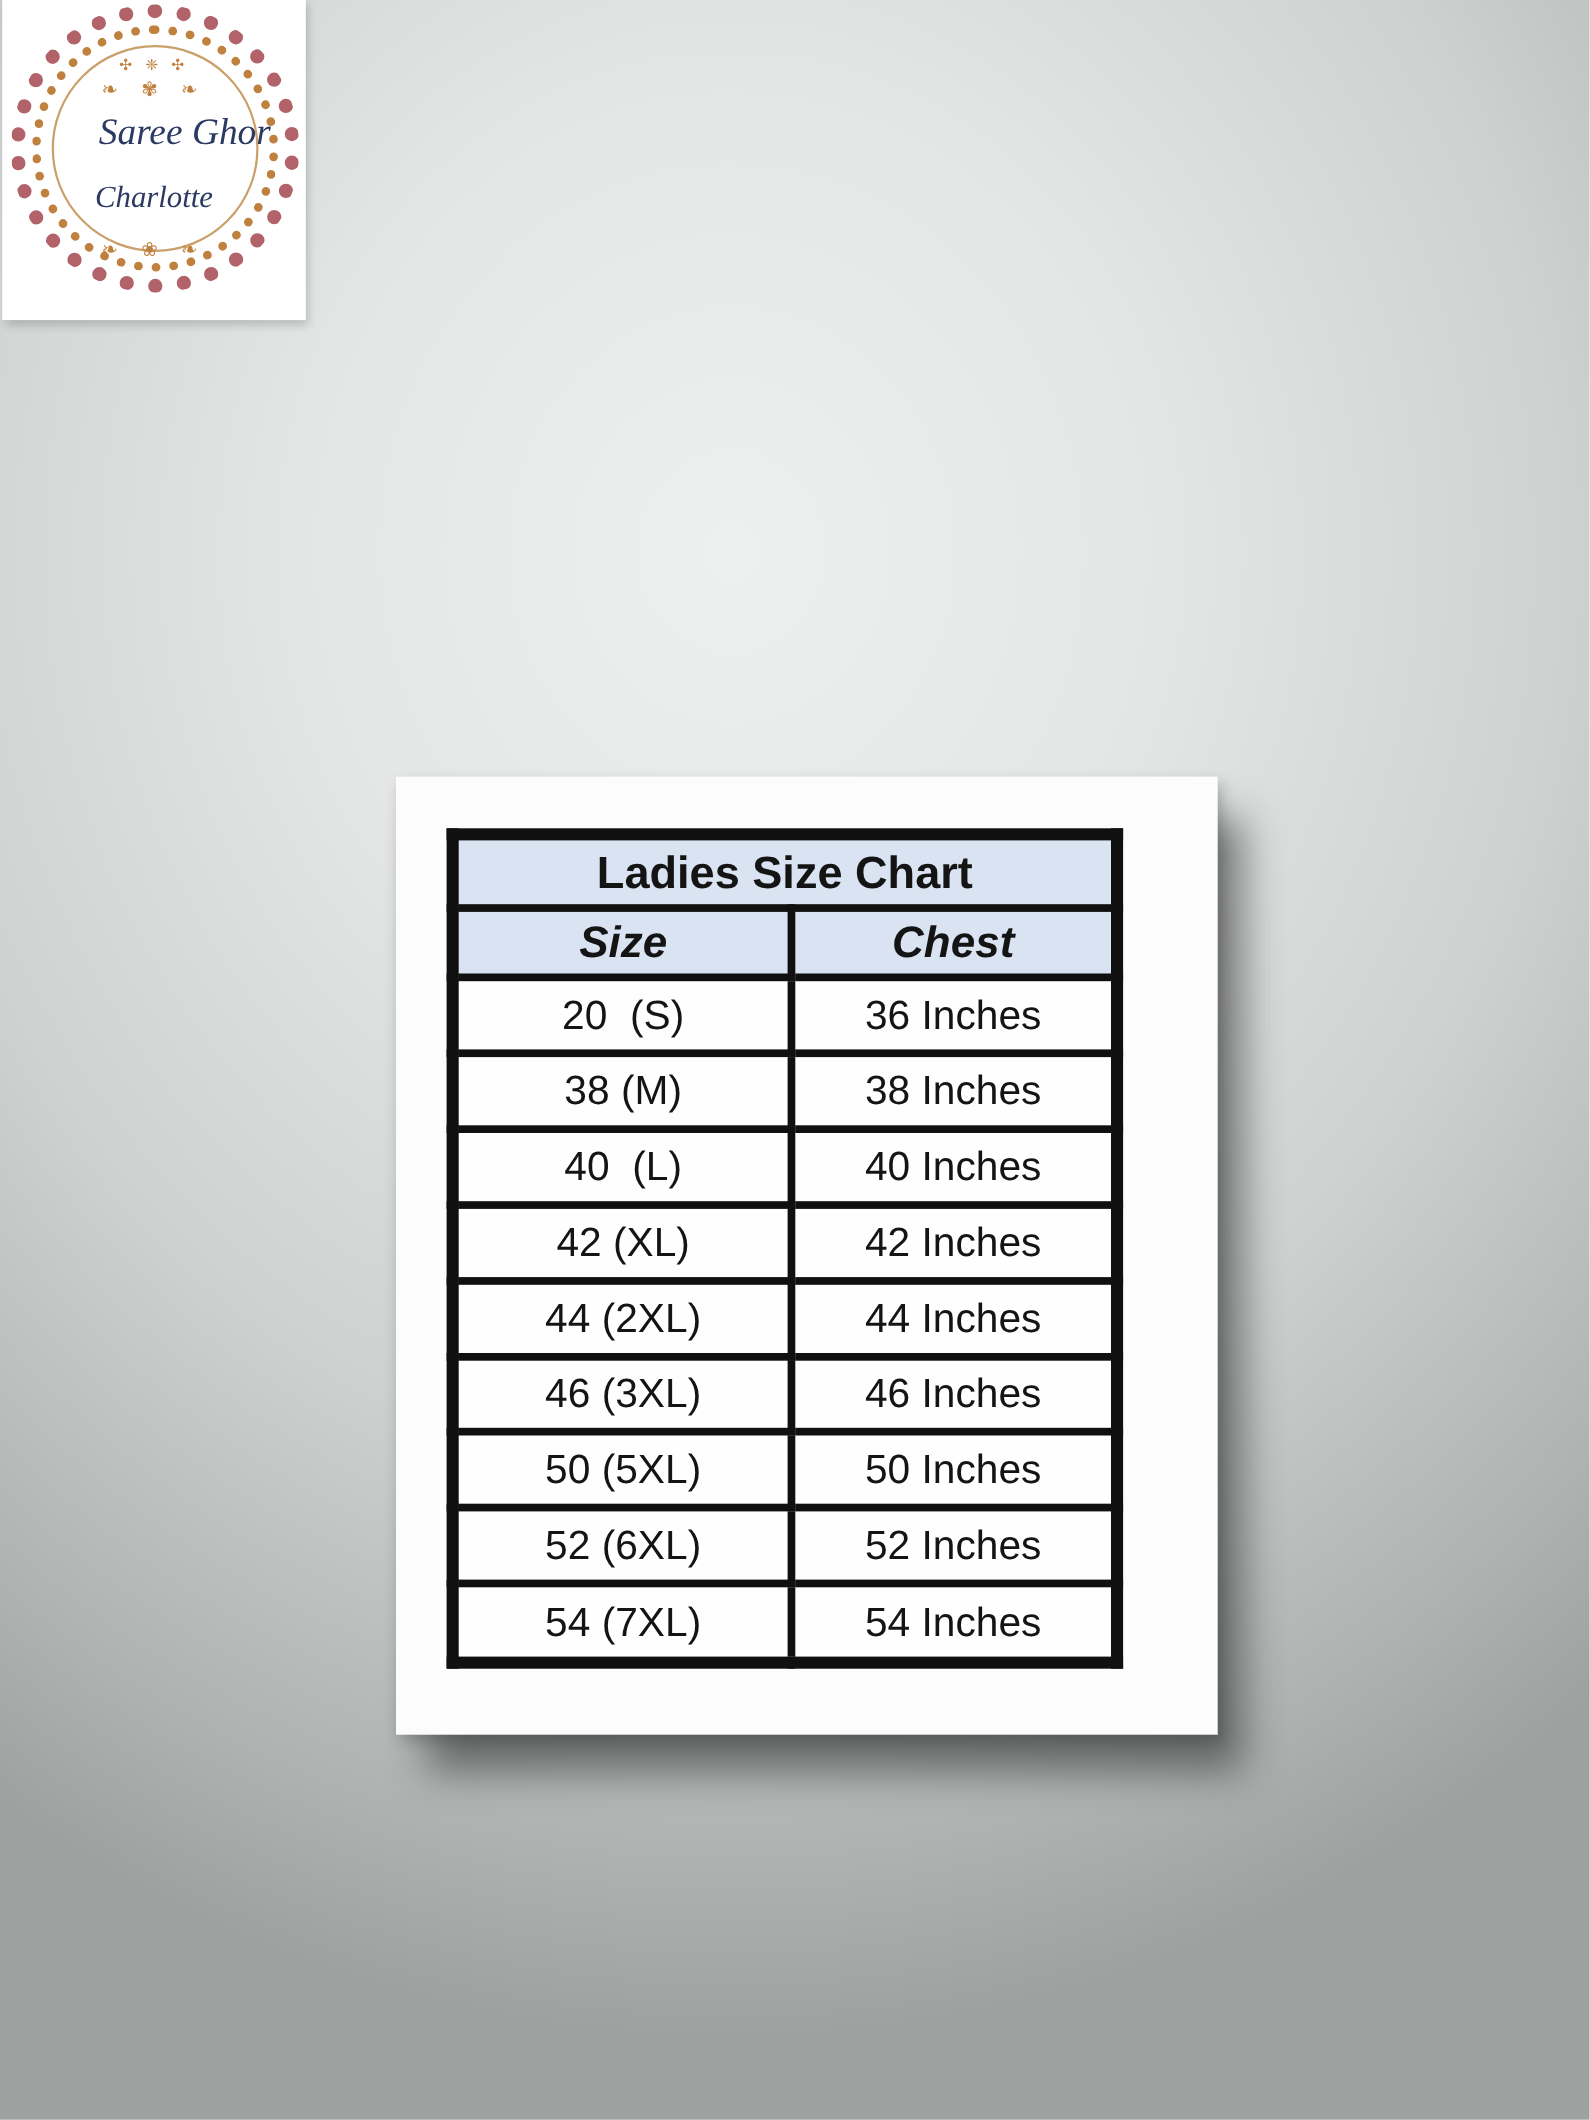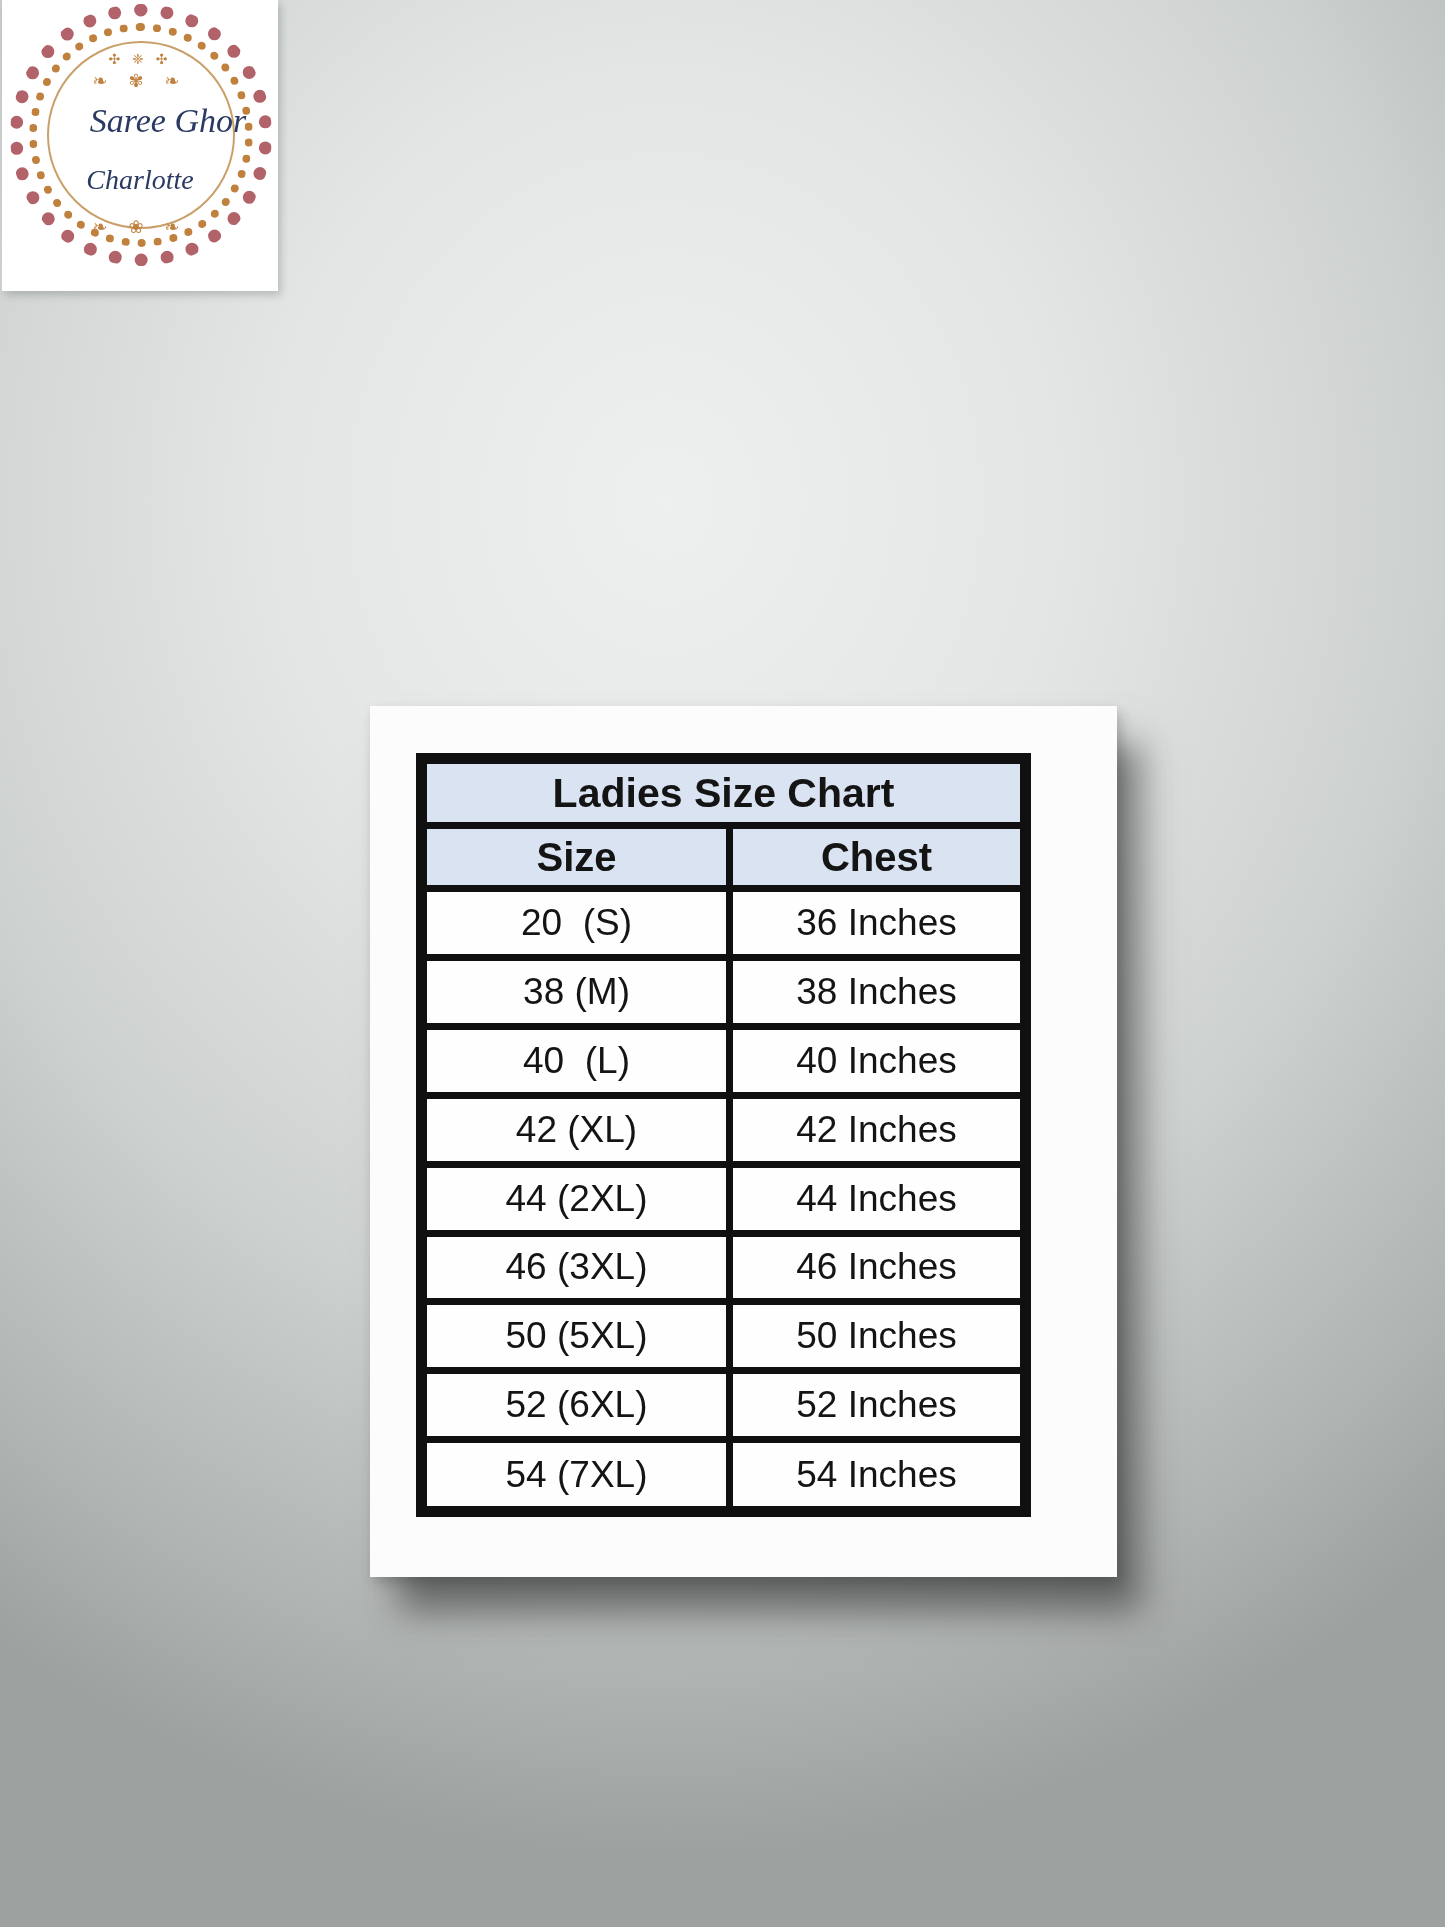--- a/index.html
+++ b/index.html
@@ -74,21 +74,21 @@
     stroke-width: 30px;
     paint-order: stroke;
     stroke-linejoin: round;
     stroke-linecap: round;
   }
   .women-svg { filter: drop-shadow(3px 12px 8px rgba(95,95,95,0.55)); }
 
   
   .chart-card {
     position: absolute;
-    left: 370px; top: 706px;
+    left: 360px; top: 706px;
     width: 747px; height: 871px;
     background: #fcfcfc;
     box-shadow: 26px 36px 34px -2px rgba(38,38,38,0.55),
                 4px 6px 12px rgba(0,0,0,0.2);
   }
   table.size-table {
     position: absolute;
     left: 46px; top: 47px;
     width: 615px; height: 764px;
     border-collapse: collapse;
@@ -108,20 +108,21 @@
     height: 58px;
     background: var(--header-bg, #d9e3f1);
     font-size: 41px;
     font-weight: 700;
   }
   .size-table .header-row th {
     height: 56px;
     background: var(--header-bg, #d9e3f1);
     font-size: 40px;
     font-weight: 700;
+    font-style: italic;
   }
   .size-table td {
     font-size: 37px;
     font-weight: 400;
     background: #fefefe;
   }
   col.c1 { width: 51%; }
   col.c2 { width: 49%; }
 </style>
 </head>

